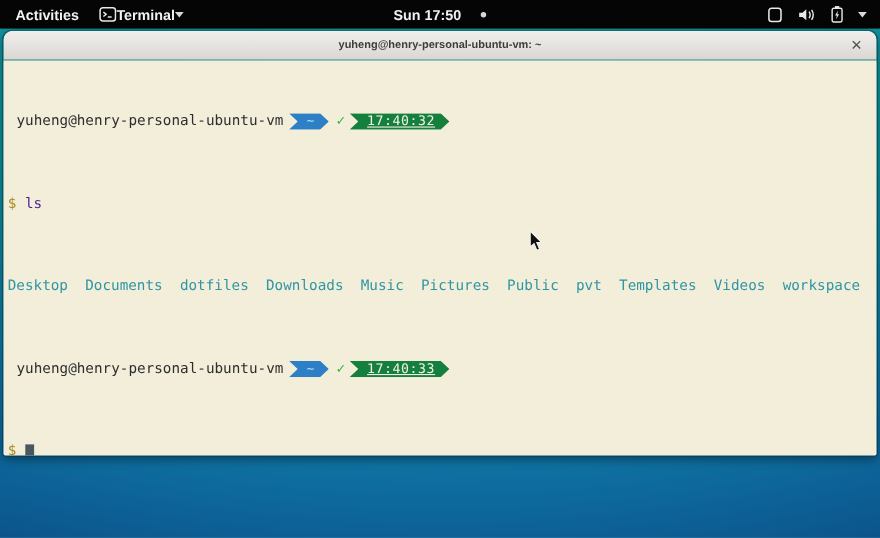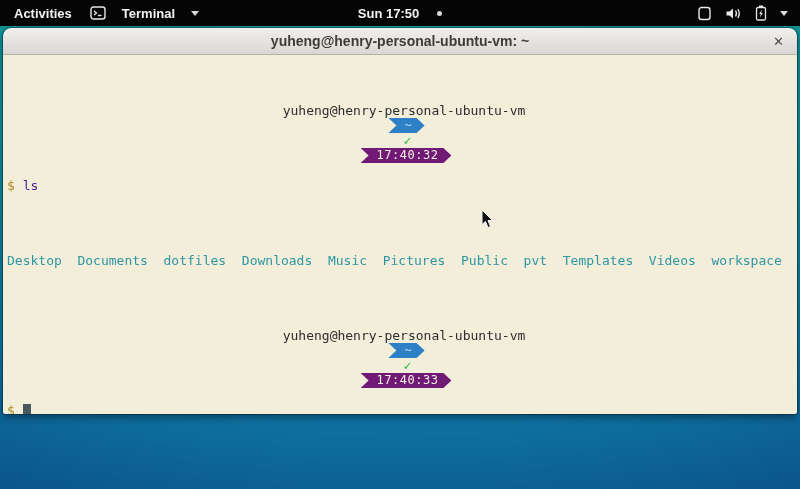--- a/index.html
+++ b/index.html
@@ -13,21 +13,21 @@
 
   
   .topbar {
     position: absolute; top: 0; left: 0; width: 800px; height: 26px;
     background: #050505; color: #f2f2f2;
     display: flex; align-items: center;
     font-size: 13px; font-weight: 600;
   }
   .tb-left { display: flex; align-items: center; gap: 14px; padding-left: 10px; }
   .activities { padding: 0 4px; cursor: pointer; }
-  .app-menu { display: flex; align-items: center; gap: 16px; cursor: pointer; }
+  .app-menu { display: flex; align-items: center; gap: 0; cursor: pointer; }
   .app-menu svg { display: block; }
   .tri-down {
     width: 0; height: 0; border-left: 4px solid transparent;
     border-right: 4px solid transparent; border-top: 5px solid #d9d9d9;
     margin-top: 1px;
   }
   .tb-center {
     position: absolute; left: 0; right: 0; top: 0; height: 26px;
     display: flex; align-items: center; justify-content: center; gap: 18px;
     pointer-events: none;
@@ -49,45 +49,45 @@
   }
   .titlebar {
     height: 27px; flex: 0 0 27px;
     background: linear-gradient(#f1efec, #dad7d3);
     border-bottom: 1px solid #b5b1ab;
     border-radius: 8px 8px 0 0;
     display: flex; align-items: center; justify-content: center;
     position: relative;
   }
   .titlebar .title {
-    font-size: 14px; font-weight: 700; color: #3f3c37;
+    font-size: 10px; font-weight: 700; color: #3f3c37;
   }
   .close-btn {
     position: absolute; right: 13px; top: 0; height: 27px;
     display: flex; align-items: center;
     font-size: 13px; color: #53504b; cursor: pointer;
     font-family: "DejaVu Sans", sans-serif;
   }
   .term {
     flex: 1; background: #f2eeda; padding: 3px 4px;
     font-family: "DejaVu Sans Mono", monospace;
     font-size: 13px; line-height: 15px; color: #2d2d2d;
     white-space: pre; cursor: text;
   }
   .line { height: 15px; display: flex; align-items: center; }
-  .prompt-line { padding-left: 8px; flex-direction: column; }
+  .prompt-line { padding-left: 8px; }
   .userhost { color: #2e2e2e; }
 
   .pl-seg {
     display: inline-block; height: 15px; line-height: 15px;
     clip-path: polygon(0 0, calc(100% - 8px) 0, 100% 50%, calc(100% - 8px) 100%, 0 100%, 8px 50%);
     padding: 0 13px 0 16px; font-size: 12px;
   }
   .seg-cwd { background: #2e80c6; color: #b9ddf7; margin-left: 5px; }
-  .seg-time { background: #701a75; color: #f4f1e3; margin-left: 4px; letter-spacing: 0.5px; }
+  .seg-time { background: #15803d; color: #f4f1e3; margin-left: 4px; letter-spacing: 0.5px; text-decoration: underline; }
   .check { color: #27bd3a; font-weight: 700; margin-left: 7px; }
 
   .dollar { color: #ad8b1e; }
   .cmd { color: #4c1d95; }
   .dir { color: #2f96a3; text-align: right; }
   .cursor-block {
     display: inline-block; width: 8px; height: 14px; background: #49585e;
     margin-left: 8px;
   }
 

